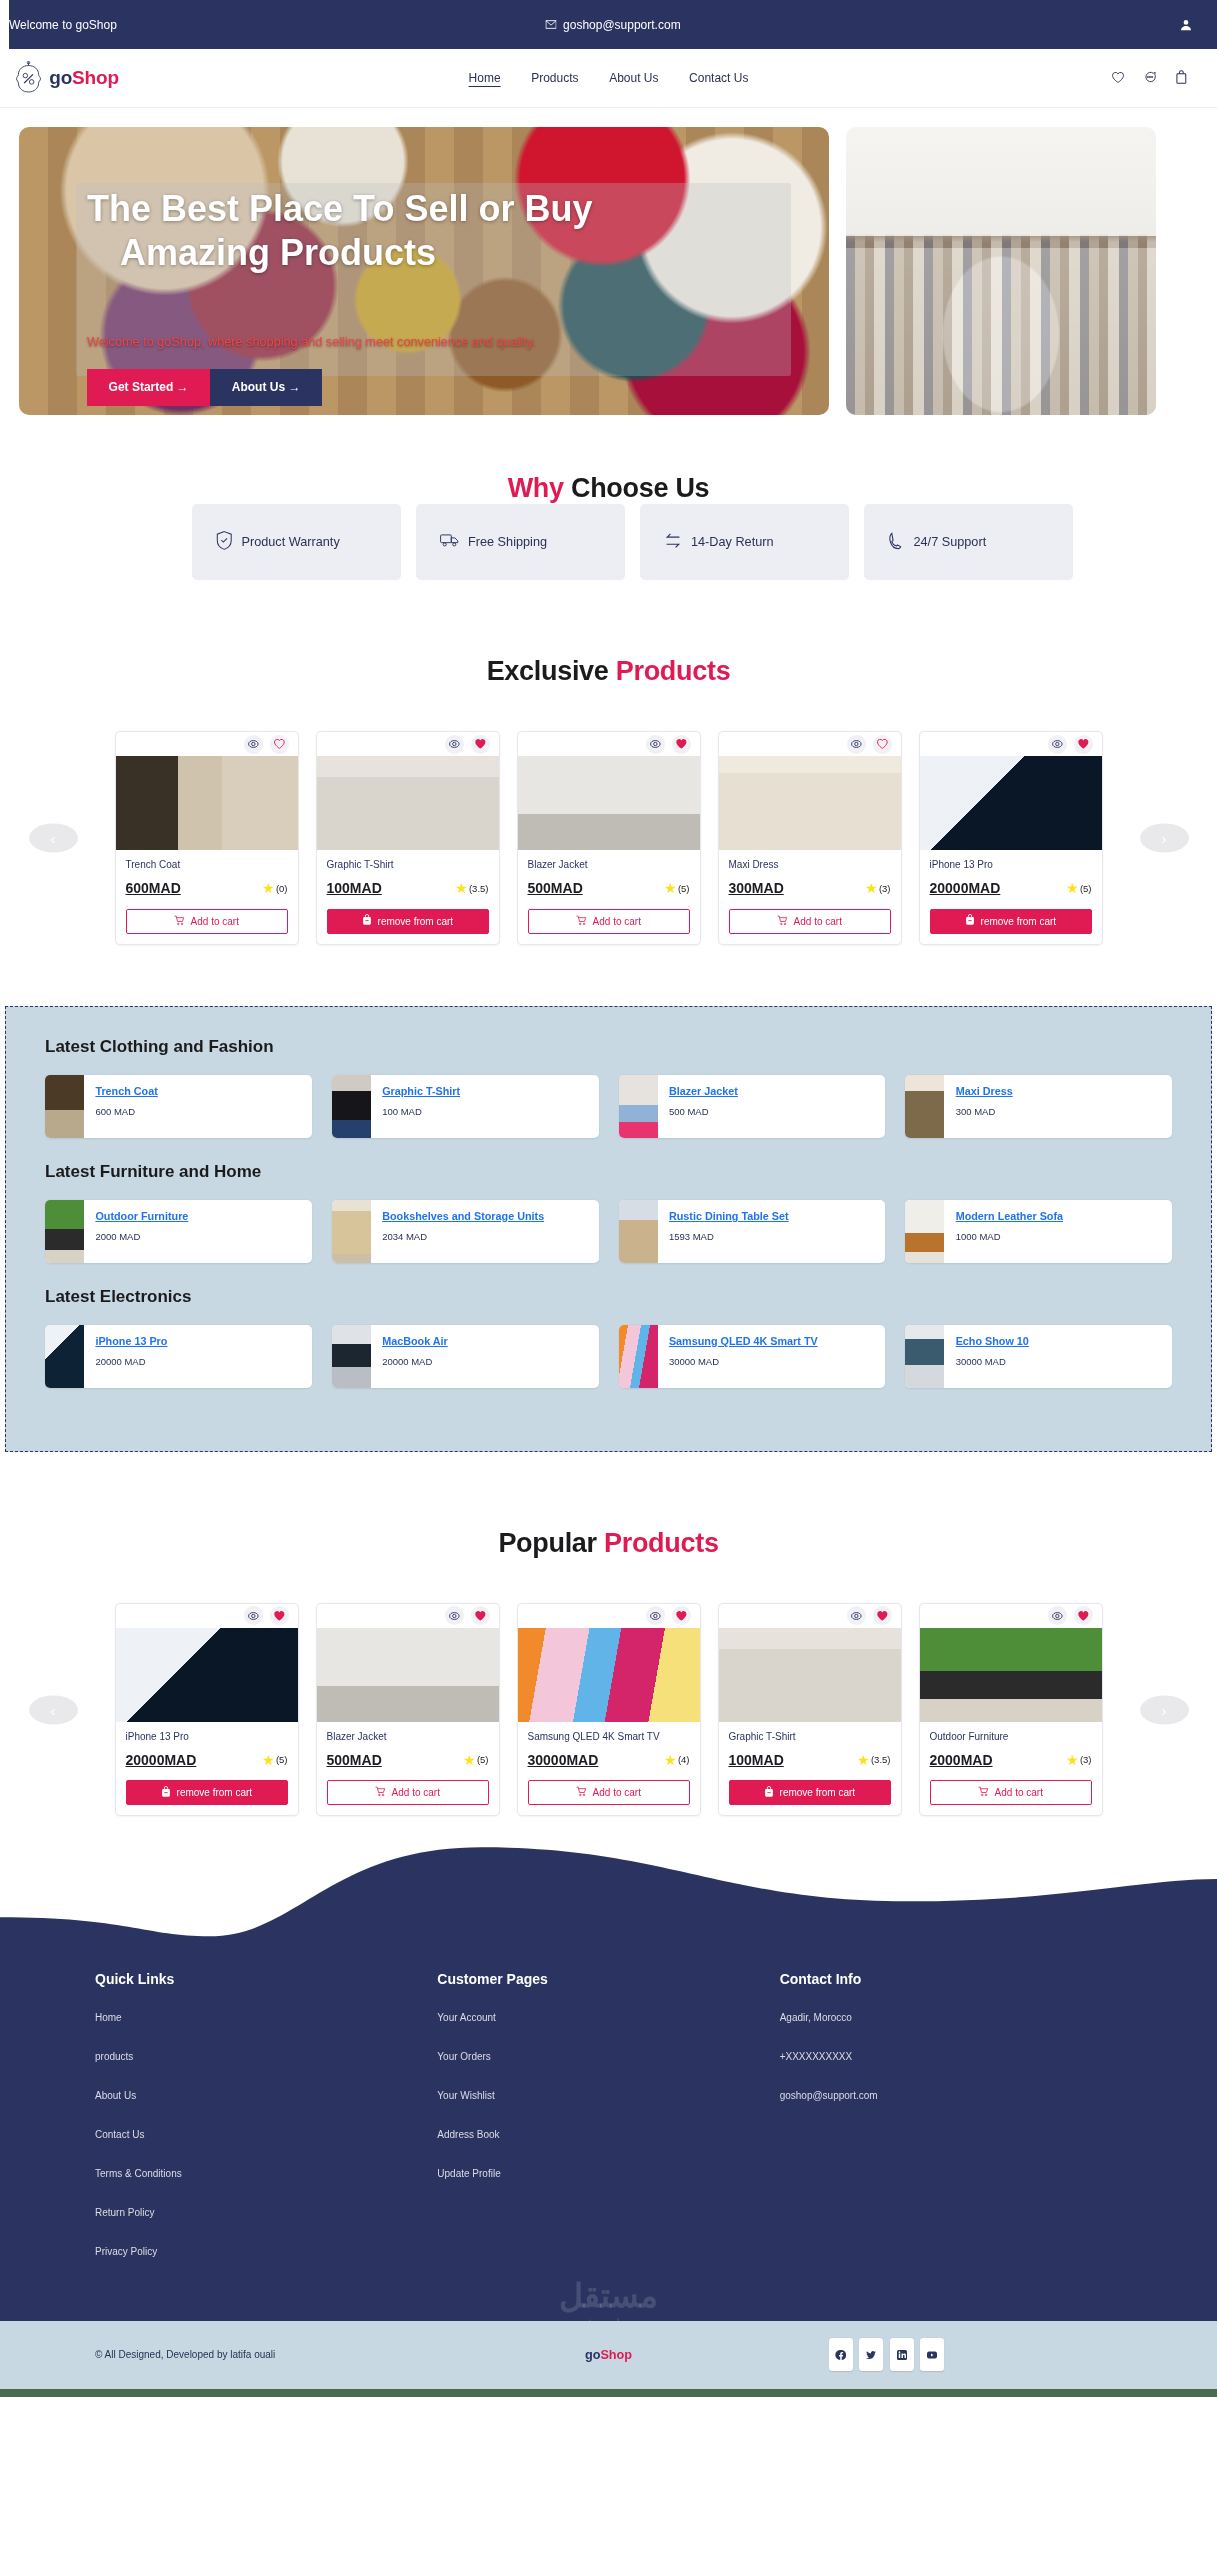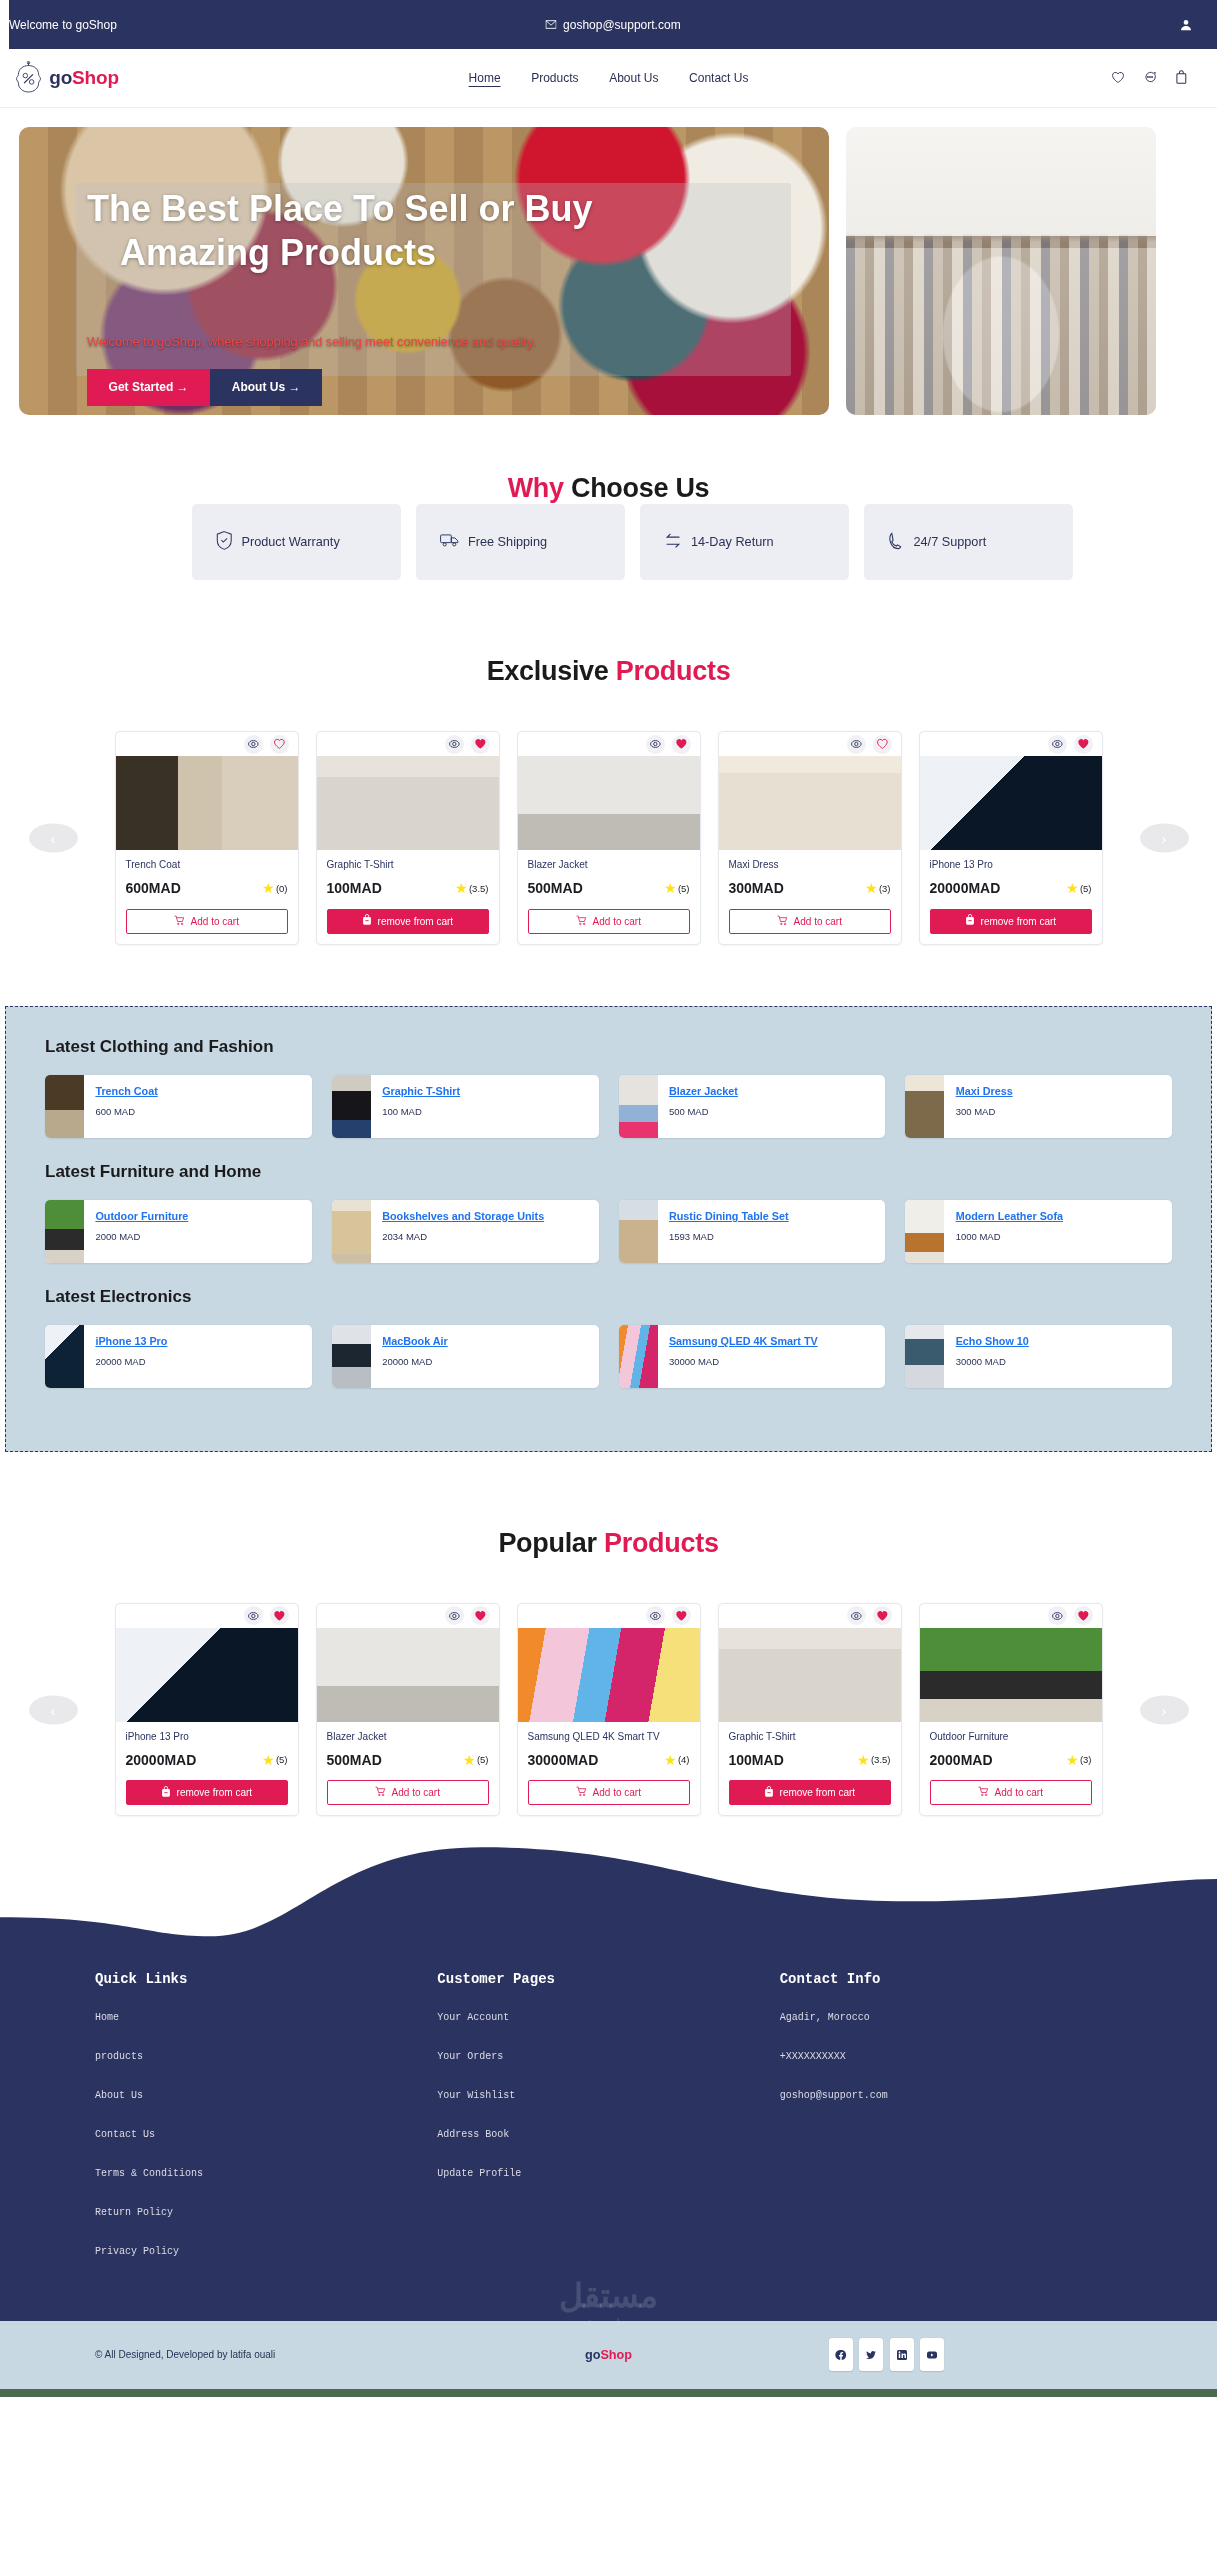--- a/index.html
+++ b/index.html
@@ -160,21 +160,21 @@
       radial-gradient(ellipse at 72% 55%, #1f7fe0 0 22%, transparent 23%); }
   .img-tv { background:
       linear-gradient(100deg,#f08a2a 0 14%, #f3c6d9 14% 36%, #60b4e8 36% 52%, #d4246a 52% 74%, #f6e07a 74% 100%); }
   .img-outdoor { background:
       linear-gradient(180deg,#4f8e39 0 46%, #2b2b2b 46% 76%, #d8d2c6 76% 100%); }
   .pcard-body { padding: 9px 10px 0 10px; }
   .pcard-name { font-size: 10px; color: #2b3360; }
   .pcard-row {
     margin-top: 10px; display: flex; align-items: center; justify-content: space-between;
   }
-  .pcard-price { font-size: 14px; font-weight: 700; color: #1c1c22; }
+  .pcard-price { font-size: 14px; font-weight: 700; color: #1c1c22; text-decoration: underline; }
   .pcard-rating { font-size: 9.5px; color: #1c1c22; display:flex; align-items:center; gap:1.3px;}
   .star { color: #ffe11b; font-size: 14px; line-height: 1; }
   .pcard-btn {
     margin: 12.7px 10px 10px 10px; height: 25px; border-radius: 1.9px;
     display: flex; align-items: center; justify-content: center; gap: 5.7px;
     font-size: 10px; cursor: pointer; font-family: inherit;
   }
   .btn-add { border: 0.6px solid #e01b53; background: #fff; color: #e01b53; }
   .btn-remove { border: 0.6px solid #e01b53; background: #e01b53; color: #fff; }
   .carousel-arrow {
@@ -216,21 +216,21 @@
   .th-macbook { background: linear-gradient(180deg,#dfe3e8 0 30%, #1b2630 30% 66%, #b9bec4 66% 100%); }
   .th-tv { background: linear-gradient(100deg,#f08a2a 0 18%, #f3c6d9 18% 44%, #60b4e8 44% 62%, #d4246a 62% 100%); }
   .th-echo { background: linear-gradient(180deg,#e6e9ec 0 22%, #3a5a6e 22% 64%, #d5d9dd 64% 100%); }
 
   
   .footer-wave { margin-top: 25px; display:block; width: 1217px; }
   .footer {
     background: #2b3360; color: #fff; padding: 21.6px 0 36px 0; position: relative;
   }
   .footer-cols { display: flex; padding: 0 95px; }
-  .fcol { flex: 1; font-family: Liberation Mono, monospace; }
+  .fcol { flex: 1; }
   .fcol h4 { font-size: 14px; font-weight: 700; margin-bottom: 25px; }
   .fcol a, .fcol p {
     display: block; font-size: 10px; color: #dcdde6; text-decoration: none;
     margin-bottom: 28px;
   }
   .watermark {
     position: absolute; left: 50%; transform: translateX(-50%); bottom: -11.4px;
     text-align: center; color: rgba(255,255,255,.14);
     font-size: 33px; font-weight: 700; letter-spacing: 1.3px; pointer-events:none;
   }

